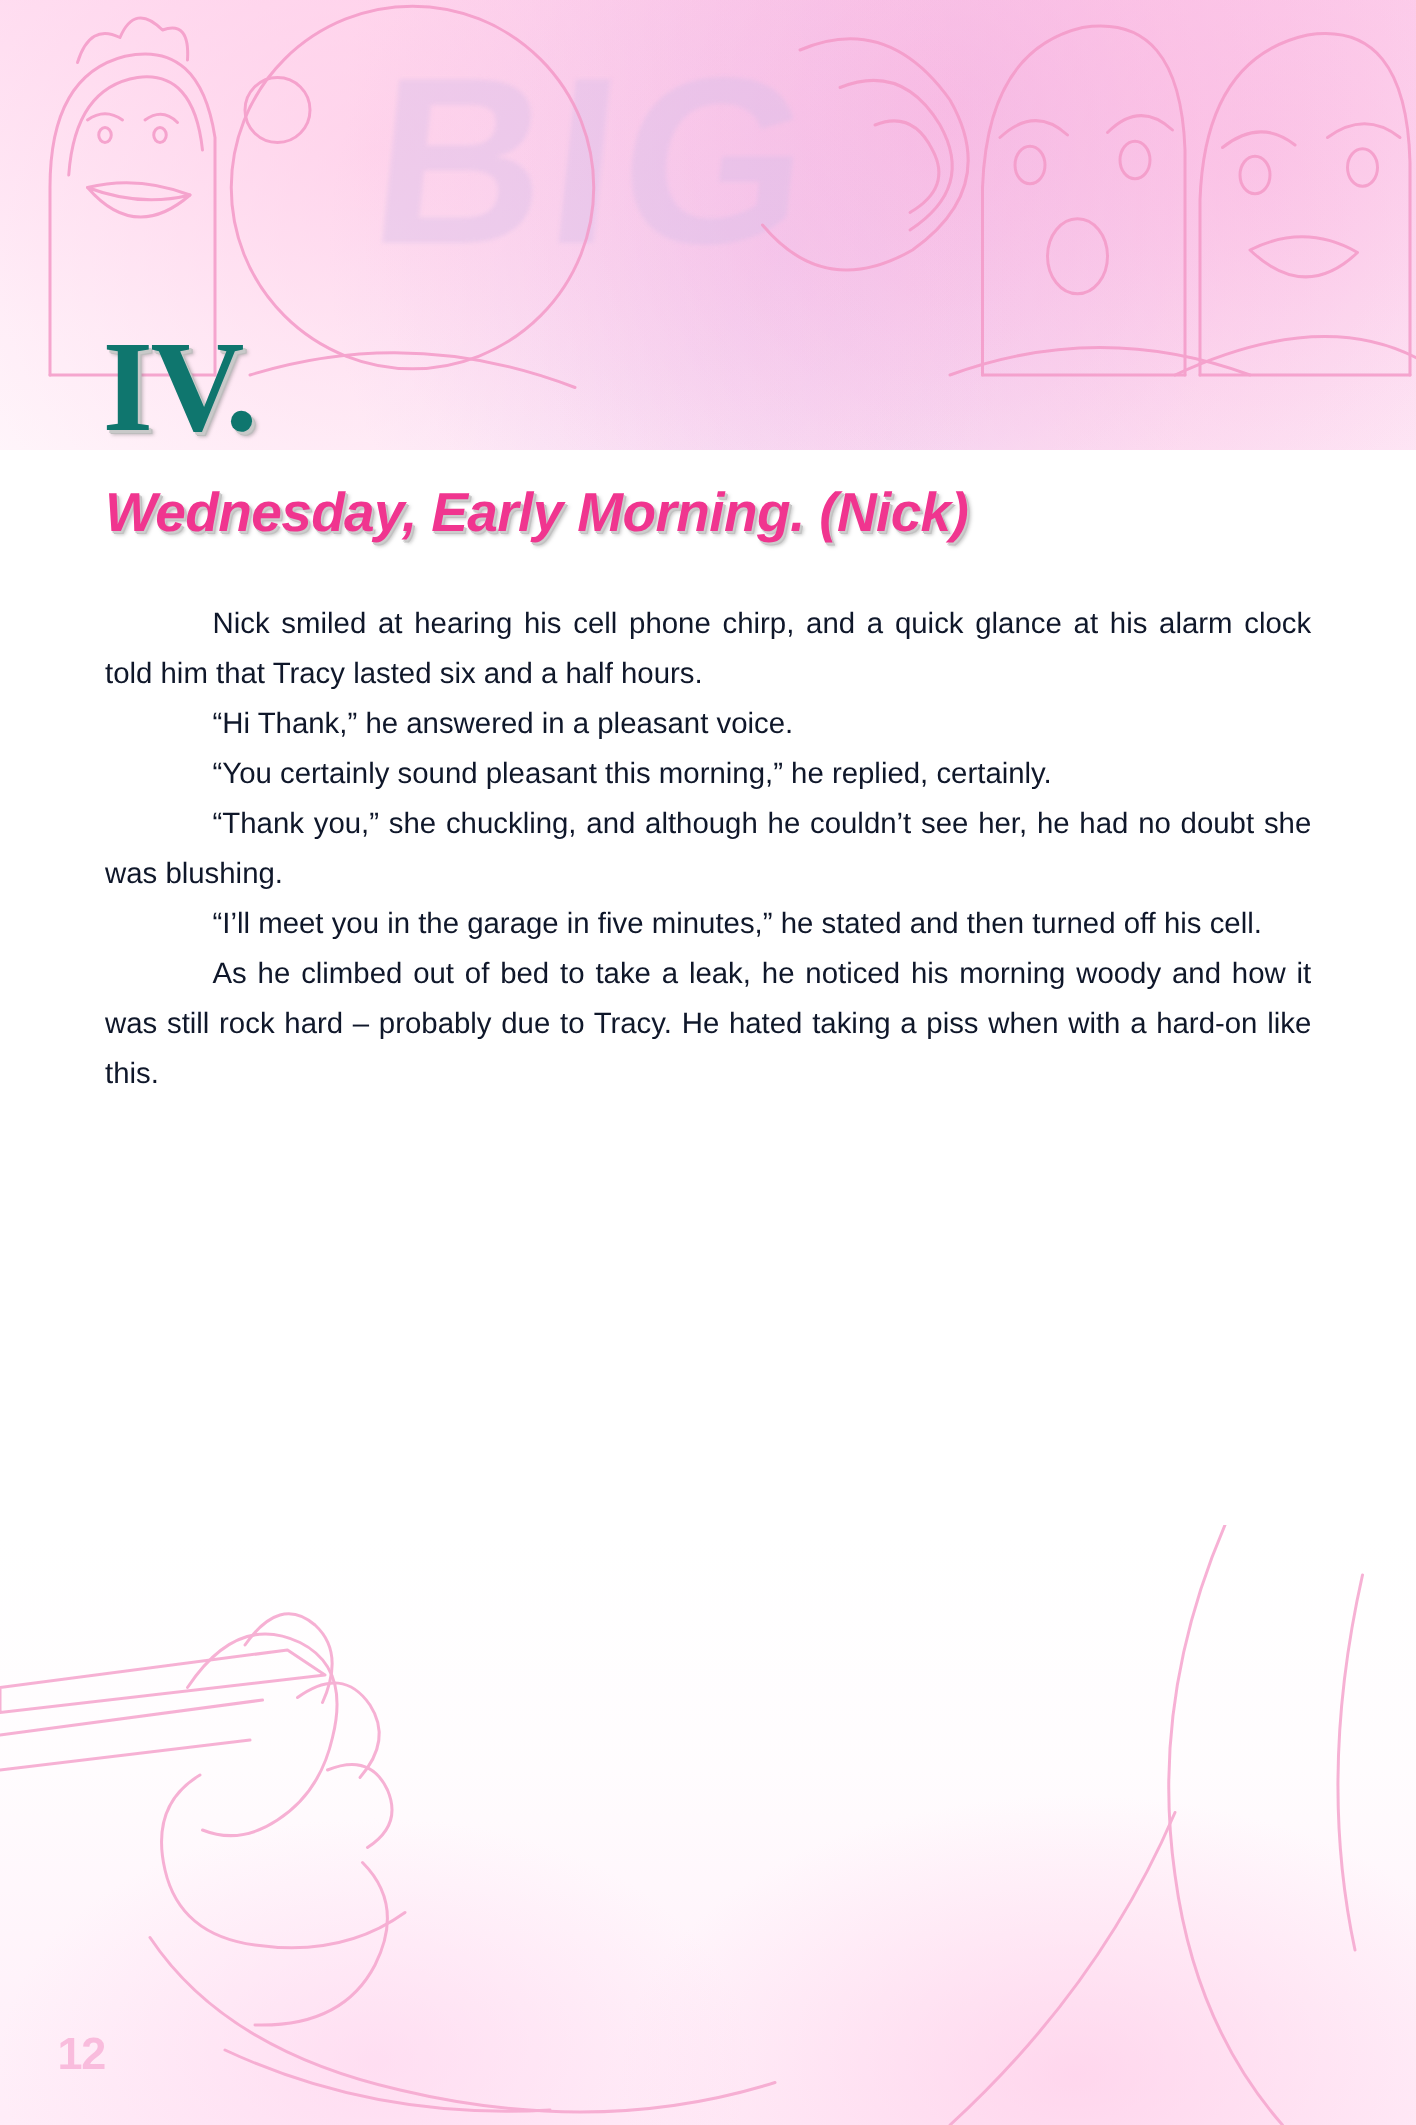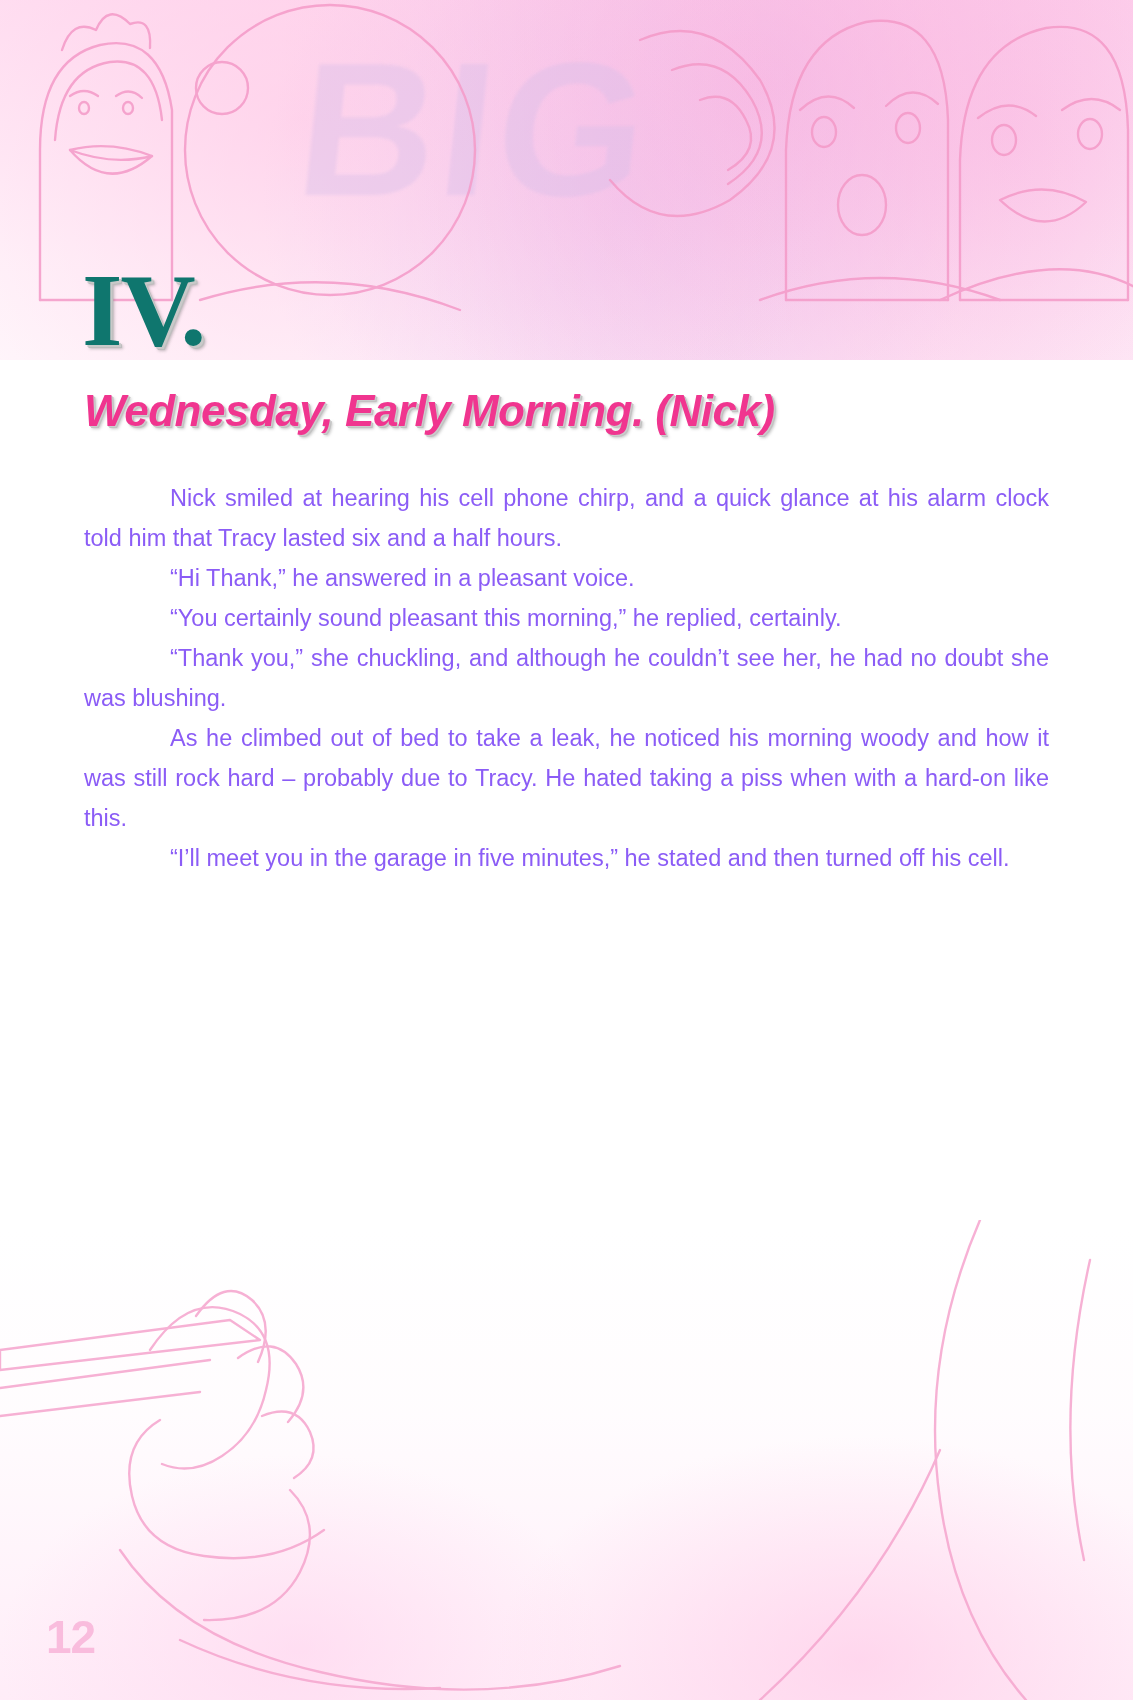--- a/index.html
+++ b/index.html
@@ -123,34 +123,34 @@
   }
 
   .body-text {
     position: absolute;
     left: 84px;
     top: 478px;
     width: 965px;
     font-family: "Liberation Sans", sans-serif;
     font-size: 23.5px;
     line-height: 40px;
-    color: #8b5cf6;
+    color: #0f172a;
     text-align: justify;
   }
   .body-text p {
     margin: 0;
     text-indent: 86px;
   }
 
   .page-number {
     position: absolute;
     left: 46px;
     bottom: 36px;
     font-family: "Liberation Sans", sans-serif;
-    font-size: 46px;
+    font-size: 36px;
     font-weight: bold;
     color: #f9bcdd;
     letter-spacing: -1px;
   }
 </style>
 </head>
 <body>
 
 <div class="page">
 
@@ -235,20 +235,20 @@
 
     <div class="chapter-num">IV.</div>
 
     <div class="chapter-title">Wednesday, Early Morning. (Nick)</div>
 
     <div class="body-text">
       <p>Nick smiled at hearing his cell phone chirp, and a quick glance at his alarm clock told him that Tracy lasted six and a half hours.</p>
       <p>“Hi Thank,” he answered in a pleasant voice.</p>
       <p>“You certainly sound pleasant this morning,” he replied, certainly.</p>
       <p>“Thank you,” she chuckling, and although he couldn’t see her, he had no doubt she was blushing.</p>
+      <p>“I’ll meet you in the garage in five minutes,” he stated and then turned off his cell.</p>
       <p>As he climbed out of bed to take a leak, he noticed his morning woody and how it was still rock hard – probably due to Tracy.  He hated taking a piss when with a hard-on like this.</p>
-      <p>“I’ll meet you in the garage in five minutes,” he stated and then turned off his cell.</p>
     </div>
 
     <div class="page-number">12</div>
   </div>
 
 </div>
 
 </body></html>

